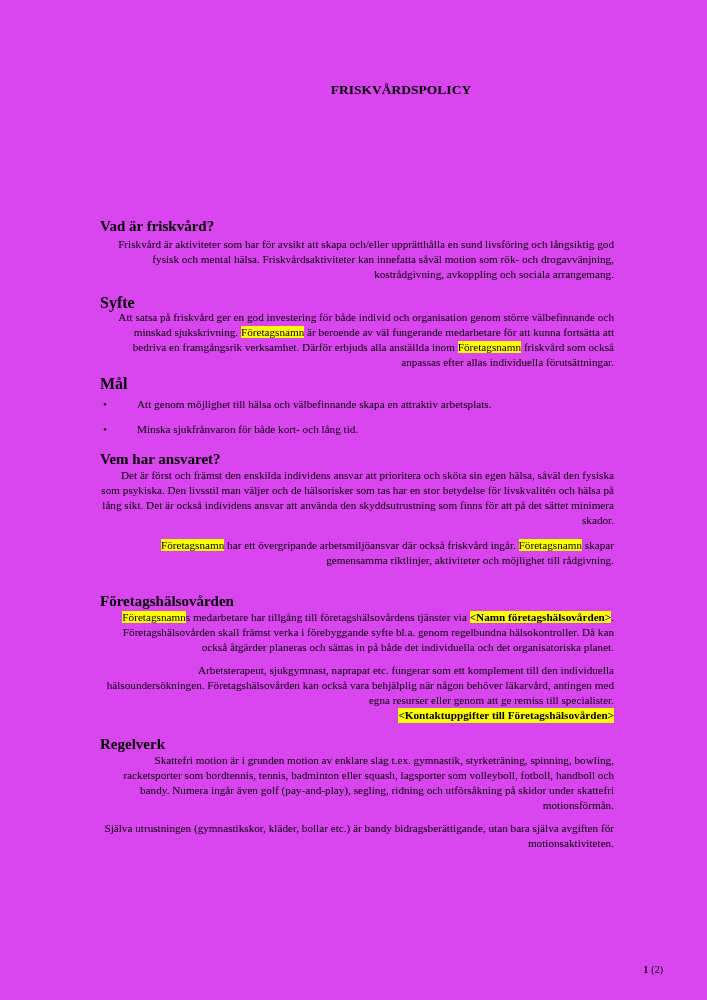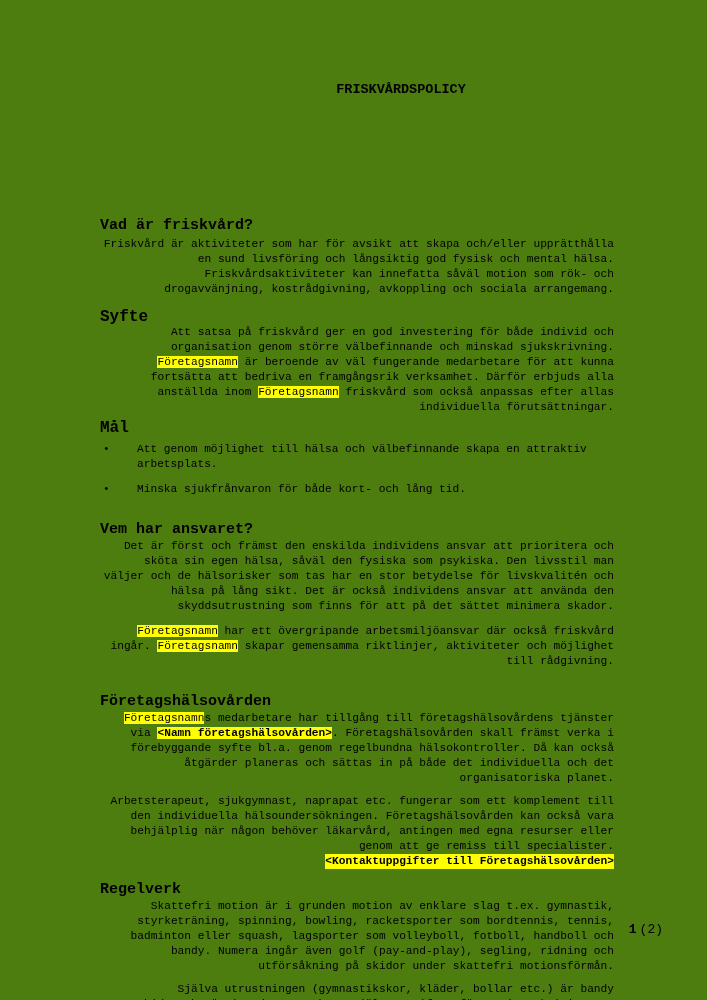--- a/index.html
+++ b/index.html
@@ -5,22 +5,22 @@
 <style>
   html, body {
     margin: 0;
     padding: 0;
     background: #ffffff;
   }
   .page {
     position: relative;
     width: 707px;
     height: 1000px;
-    background: #4d7c0f;
-    font-family: Liberation Mono, monospace;
+    background: #d946ef;
+    font-family: Liberation Serif, serif;
     color: #000000;
     overflow: hidden;
   }
   .doc-title {
     position: absolute;
     top: 82px;
     left: 95px;
     right: 0;
     text-align: center;
     font-size: 13.5px;
@@ -51,21 +51,21 @@
   }
   p {
     margin: 0;
     text-align: right;
   }
   .mt2  { margin-top: 2px; }
   .mt6  { margin-top: 6px; }
   .mt8  { margin-top: 8px; }
   .mt10 { margin-top: 10px; }
   .mt13 { margin-top: 13px; }
-  .mt19 { margin-top: 24px; }
+  .mt19 { margin-top: 13px; }
   .mt24 { margin-top: 24px; }
   .mt26 { margin-top: 12px; }
   .hl {
     background: #ffff00;
   }
   .hlb {
     background: #ffff00;
     font-weight: bold;
   }
   .own-line {
@@ -83,23 +83,23 @@
   ul.bullets li + li {
     margin-top: 10px;
   }
   ul.bullets .marker {
     position: absolute;
     left: 3px;
     top: 0;
   }
   .footer {
     position: absolute;
-    top: 922px;
+    top: 962px;
     right: 44px;
-    font-size: 13px;
+    font-size: 10px;
     line-height: 15px;
   }
   .footer .pg-num {
     font-weight: bold;
   }
   .footer .pg-total {
     margin-left: 3px;
   }
 </style>
 </head>

